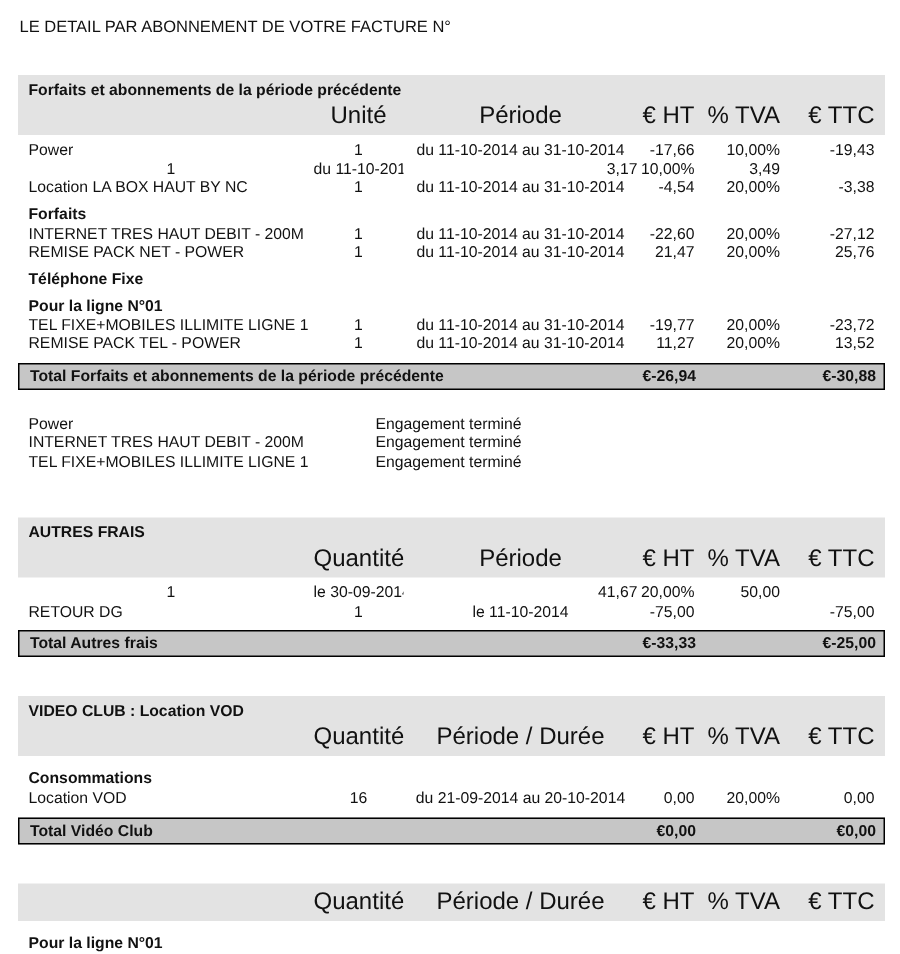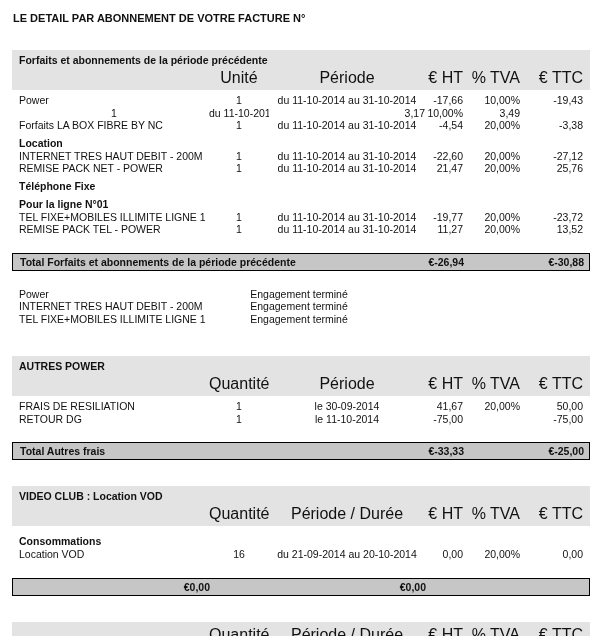--- a/index.html
+++ b/index.html
@@ -1,32 +1,32 @@
 <!DOCTYPE html>
 <html><head>
 <meta charset="utf-8">
 <style>
   html,body{margin:0;padding:0;background:#fff;}
   body{width:600px;height:636px;font-family:"Liberation Sans",sans-serif;color:#111;overflow:hidden;}
   .page{padding:8px 10px 0 12px;box-sizing:border-box;}
-  .title{font-size:11px;font-weight:bold;margin:4px 0 19px 1px;}
+  .title{font-size:11px;font-weight:normal;margin:4px 0 19px 1px;}
   .section{margin-bottom:13px;}
   .bar{background:#e3e3e3;padding:4px 7px 3px 7px;margin-top:26px;}
   .bar-title{font-size:10.5px;font-weight:bold;margin-bottom:3px;}
   .cols,.row,.total{display:grid;grid-template-columns:190px 60px 156px 38px 57px 63px;}
   .cols{font-size:16px;}
   .cols-eng{grid-template-columns:190px 180px;}
   .row-eng{grid-template-columns:190px 180px;}
   .c2,.c3,.c2e{text-align:center;}
   .c4,.c5,.c6{text-align:right;}
   .rows{padding:4px 7px 5px 7px;font-size:10.5px;}
   .row{line-height:12.5px;}
   .row-eng .c2e{text-align:center;}
   .group{font-weight:bold;margin-top:4px;line-height:14px;display:block;}
-  .total{border:1px solid #000;background:#c6c6c6;padding:2px 7px;font-size:10.5px;font-weight:bold;margin-top:12px;align-items:center;}
+  .total{border:1px solid #000;background:#c6c6c6;padding:2px 7px;font-size:10.5px;font-weight:bold;margin-top:1px;align-items:center;}
   .t-label{grid-column:1 / span 3;}
   .cols span,.row span{display:block;overflow:hidden;white-space:nowrap;}
 </style>
 </head>
 <body>
 
 <div class="page">
 
   <div class="title">LE DETAIL PAR ABONNEMENT DE VOTRE FACTURE N°</div>
 
@@ -52,28 +52,28 @@
           <span class="c6">-19,43</span>
         </div>
         <div class="row">
           <span class="c2">1</span>
           <span class="c3">du 11-10-2014 au 31-10-2014</span>
           <span class="c4">3,17</span>
           <span class="c5">10,00%</span>
           <span class="c6">3,49</span>
         </div>
         <div class="row">
-          <span class="c1">Forfaits LA BOX FIBRE BY NC</span>
+          <span class="c1">Location LA BOX HAUT BY NC</span>
           <span class="c2">1</span>
           <span class="c3">du 11-10-2014 au 31-10-2014</span>
           <span class="c4">-4,54</span>
           <span class="c5">20,00%</span>
           <span class="c6">-3,38</span>
         </div>
-        <div class="row group">Location</div>
+        <div class="row group">Forfaits</div>
         <div class="row">
           <span class="c1">INTERNET TRES HAUT DEBIT - 200M</span>
           <span class="c2">1</span>
           <span class="c3">du 11-10-2014 au 31-10-2014</span>
           <span class="c4">-22,60</span>
           <span class="c5">20,00%</span>
           <span class="c6">-27,12</span>
         </div>
         <div class="row">
           <span class="c1">REMISE PACK NET - POWER</span>
@@ -122,33 +122,32 @@
         </div>
         <div class="row row-eng">
           <span class="c1">TEL FIXE+MOBILES ILLIMITE LIGNE 1</span>
           <span class="c2e">Engagement terminé</span>
         </div>
       </div>
   </div>
 
   <div class="section">
     <div class="bar">
-      <div class="bar-title">AUTRES POWER</div>
+      <div class="bar-title">AUTRES FRAIS</div>
       <div class="cols">
         <span class="c1"></span>
         <span class="c2">Quantité</span>
         <span class="c3">Période</span>
         <span class="c4">€ HT</span>
         <span class="c5">% TVA</span>
         <span class="c6">€ TTC</span>
       </div>
     </div>
     <div class="rows">
         <div class="row">
-          <span class="c1">FRAIS DE RESILIATION</span>
           <span class="c2">1</span>
           <span class="c3">le 30-09-2014</span>
           <span class="c4">41,67</span>
           <span class="c5">20,00%</span>
           <span class="c6">50,00</span>
         </div>
         <div class="row">
           <span class="c1">RETOUR DG</span>
           <span class="c2">1</span>
           <span class="c3">le 11-10-2014</span>
@@ -182,20 +181,21 @@
         <div class="row">
           <span class="c1">Location VOD</span>
           <span class="c2">16</span>
           <span class="c3">du 21-09-2014 au 20-10-2014</span>
           <span class="c4">0,00</span>
           <span class="c5">20,00%</span>
           <span class="c6">0,00</span>
         </div>
       </div>
     <div class="total">
+      <span class="t-label">Total Vidéo Club</span>
       <span class="c4">€0,00</span>
       <span class="c5"></span>
       <span class="c6">€0,00</span>
     </div>
   </div>
 
   <div class="section">
     <div class="bar">
       <div class="cols">
         <span class="c1"></span>

